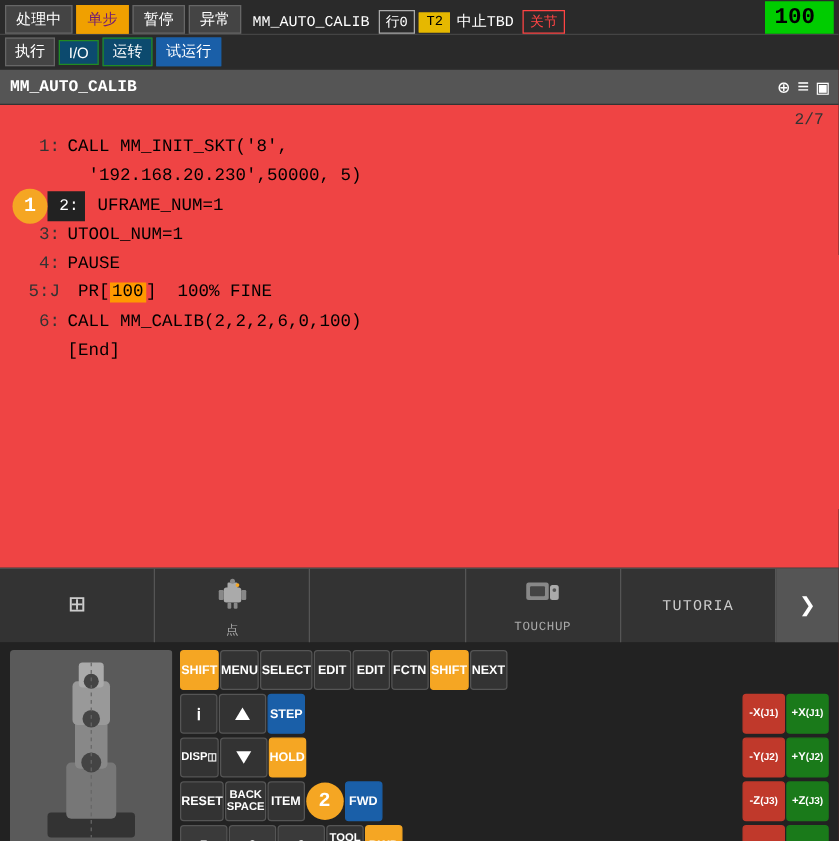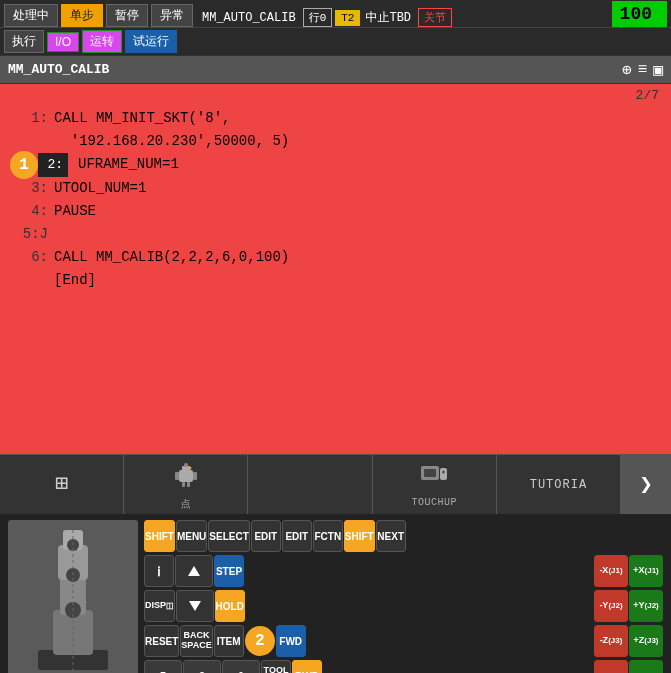--- a/index.html
+++ b/index.html
@@ -26,21 +26,21 @@
       padding: 2px 8px;
       font-size: 12px;
       color: #fff;
       background: #444;
       border: 1px solid #666;
       cursor: pointer;
       white-space: nowrap;
     }
     .toolbar-btn.active {
       background: #f0a000;
-      color: #0f172a;
+      color: #701a75;
       border-color: #f0a000;
     }
     .toolbar-status {
       display: flex;
       align-items: center;
       gap: 3px;
       flex: 1;
       font-size: 12px;
       color: #fff;
       margin-left: 6px;
@@ -90,21 +90,21 @@
       gap: 3px;
     }
     .s-btn {
       padding: 2px 7px;
       font-size: 12px;
       color: #fff;
       background: #444;
       border: 1px solid #666;
       cursor: pointer;
     }
-    .s-btn.green { background: #d946ef; border-color: #228B22; }
+    .s-btn.green { background: #0c4a6e; border-color: #228B22; }
     .s-btn.blue { background: #1a5fa8; border-color: #1a5fa8; }
 
     
     .title-bar {
       display: flex;
       align-items: center;
       height: 28px;
       background: #555;
       padding: 0 8px;
       border-bottom: 1px solid #333;
@@ -389,20 +389,21 @@
       <span class="line-content">UTOOL_NUM=1</span>
     </div>
 
     <div class="code-line">
       <span class="line-num">4:</span>
       <span class="line-content">PAUSE</span>
     </div>
 
     <div class="code-line">
       <span class="line-num">5:J</span>
+      <span class="line-content">&nbsp;PR[<span class="highlight-100">100</span>]&nbsp;&nbsp;100%&nbsp;FINE</span>
     </div>
 
     <div class="code-line">
       <span class="line-num">6:</span>
       <span class="line-content">CALL MM_CALIB(2,2,2,6,0,100)</span>
     </div>
 
     <div class="code-line">
       <span class="line-num"></span>
       <span class="line-content">[End]</span>

